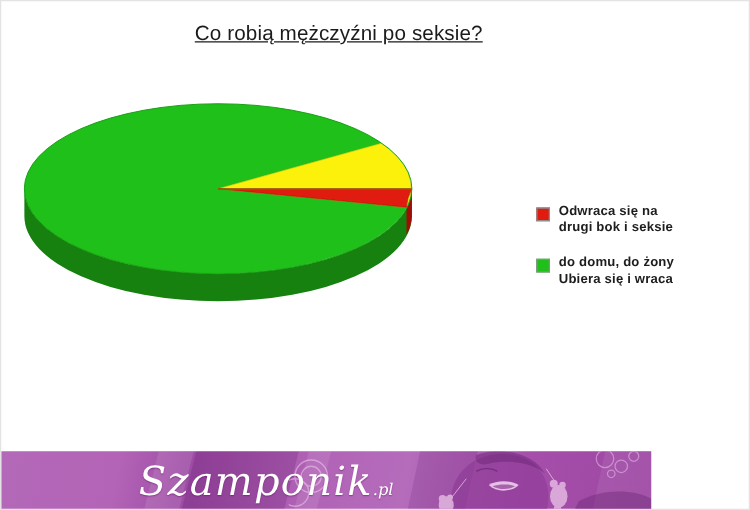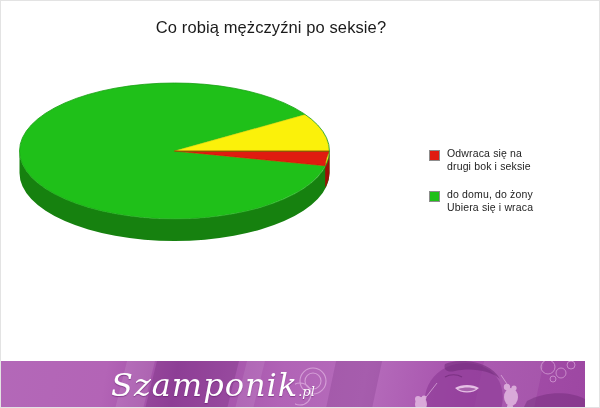--- a/index.html
+++ b/index.html
@@ -18,29 +18,30 @@
     overflow:hidden;
   }
   
   #chart-title{
     position:absolute;left:0;top:17px;width:540px;
     text-align:center;
     font-size:16.5px;
     color:#1b1b1b;
     letter-spacing:.1px;
     white-space:nowrap;
+    text-decoration:underline;
   }
   
   #pie-wrap{
     position:absolute;left:12px;top:72px;width:330px;height:180px;
   }
   #pie-svg{display:block;}
   
   #legend{
-    position:absolute;left:428px;top:146px;width:168px;
+    position:absolute;left:428px;top:162px;width:168px;font-weight:bold;
   }
   .legend-row{
     display:flex;align-items:flex-start;
     margin-bottom:16px;
   }
   .legend-swatch{
     width:11px;height:11px;
     flex:0 0 11px;
     margin-top:3px;margin-right:7px;
     border:1px solid #8d8d8d;
@@ -48,21 +49,21 @@
   }
   .legend-label{
     font-size:10.5px;
     line-height:12.5px;
     color:#1d1d1d;
     letter-spacing:.15px;
   }
   .legend-label span{display:block;}
   
   #watermark{
-    position:absolute;left:0;top:360px;width:584px;height:48px;
+    position:absolute;left:0;top:360px;width:520px;height:48px;
     overflow:hidden;
     background:linear-gradient(100deg,#b368b8 0%,#b364b6 18%,#9c4aa3 30%,#b163b6 48%,#b56cbb 62%,#a54fab 80%,#9d47a2 100%);
   }
   .wm-band{position:absolute;top:0;height:48px;}
   #wm-band-1{left:120px;width:28px;background:rgba(255,255,255,.10);transform:skewX(-14deg);}
   #wm-band-2{left:150px;width:82px;background:rgba(80,10,90,.18);transform:skewX(-14deg);}
   #wm-band-3{left:240px;width:18px;background:rgba(255,255,255,.09);transform:skewX(-14deg);}
   #wm-band-4{left:330px;width:46px;background:rgba(90,20,100,.16);transform:skewX(-12deg);}
   #wm-band-5{left:478px;width:60px;background:rgba(255,255,255,.07);transform:skewX(-12deg);}
   #wm-logo{

